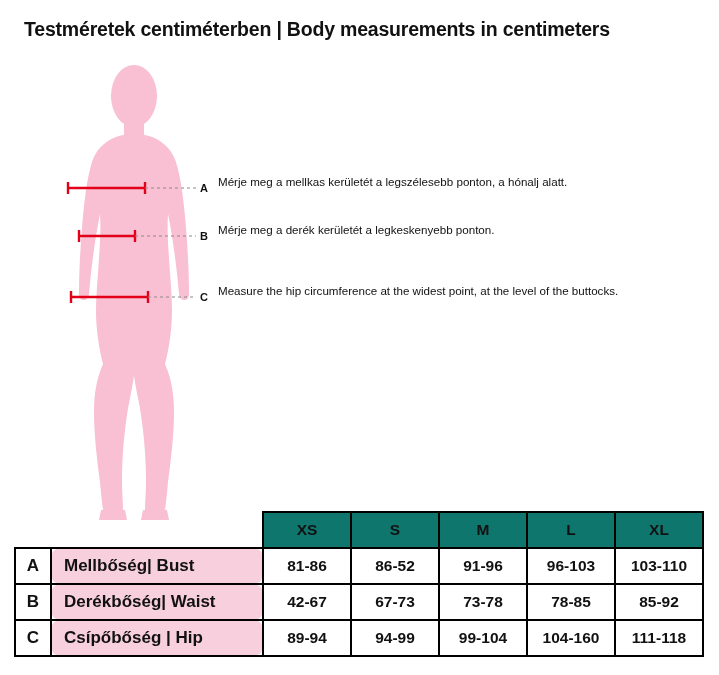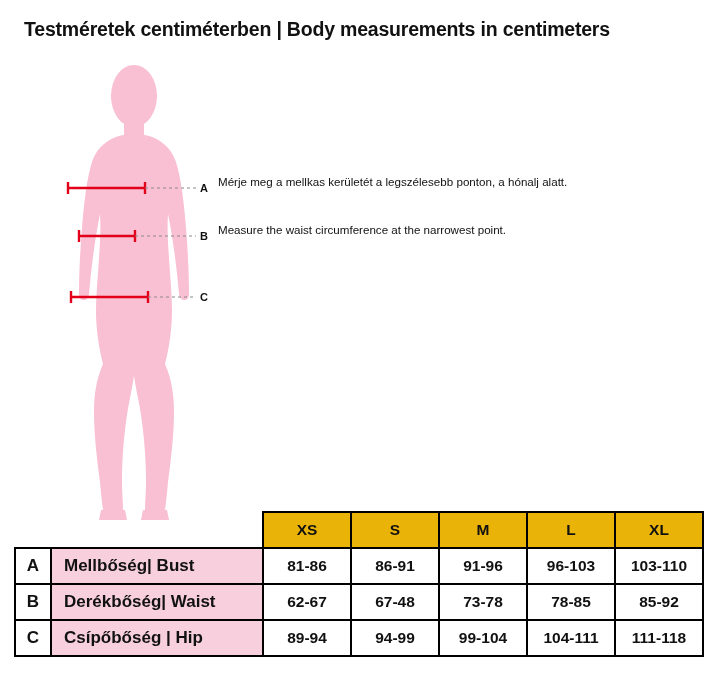--- a/index.html
+++ b/index.html
@@ -79,34 +79,35 @@
     font-weight: bold;
     color: #111;
     height: 36px;
     box-sizing: border-box;
   }
   #sizetable .hdr-blank {
     border: none;
     background: transparent;
   }
   #sizetable thead th {
-    background: #eab308;
+    background: #0f766e;
     font-size: 16.5px;
   }
   #sizetable .col-letter {
     width: 36px;
     font-size: 17px;
   }
   #sizetable .col-name {
     width: 212px;
     text-align: left;
     padding-left: 12px;
     font-size: 17px;
     background: #f7cfdd;
     font-weight: bold;
+    border-radius: 9px;
   }
   #sizetable .col-val { width: 88px; font-size: 15.5px; }
 </style>
 </head>
 <body>
 
 <div id="page">
 
   <div id="title">Testméretek centiméterben | Body measurements in centimeters</div>
 
@@ -175,66 +176,67 @@
   <div class="callout">
     <div class="lbl" style="left:200px; top:182px;">A</div>
     <div class="txt" style="left:218px; top:174px;">
       <span class="hu">Mérje meg a mellkas kerületét a legszélesebb ponton, a hónalj alatt.</span>
     </div>
   </div>
 
   <div class="callout">
     <div class="lbl" style="left:200px; top:230px;">B</div>
     <div class="txt" style="left:218px; top:222px;">
-      <span class="en">Measure the waist circumference at the narrowest point.</span>
+      <span class="hu">Mérje meg a derék kerületét a legkeskenyebb ponton.</span>
     </div>
   </div>
 
   <div class="callout">
     <div class="lbl" style="left:200px; top:291px;">C</div>
     <div class="txt" style="left:218px; top:283px;">
+      <span class="en">Measure the hip circumference at the widest point, at the level of the buttocks.</span>
     </div>
   </div>
 
   <table id="sizetable">
     <thead>
       <tr>
         <td class="hdr-blank col-letter"></td>
         <td class="hdr-blank col-name" style="background:transparent;"></td>
         <th class="col-val">XS</th>
         <th class="col-val">S</th>
         <th class="col-val">M</th>
         <th class="col-val">L</th>
         <th class="col-val">XL</th>
       </tr>
     </thead>
     <tbody>
       <tr>
         <td class="col-letter">A</td>
         <td class="col-name">Mellbőség| Bust</td>
         <td class="col-val">81-86</td>
-        <td class="col-val">86-91</td>
+        <td class="col-val">86-52</td>
         <td class="col-val">91-96</td>
         <td class="col-val">96-103</td>
         <td class="col-val">103-110</td>
       </tr>
       <tr>
         <td class="col-letter">B</td>
         <td class="col-name">Derékbőség| Waist</td>
-        <td class="col-val">62-67</td>
-        <td class="col-val">67-48</td>
+        <td class="col-val">42-67</td>
+        <td class="col-val">67-73</td>
         <td class="col-val">73-78</td>
         <td class="col-val">78-85</td>
         <td class="col-val">85-92</td>
       </tr>
       <tr>
         <td class="col-letter">C</td>
         <td class="col-name">Csípőbőség | Hip</td>
         <td class="col-val">89-94</td>
         <td class="col-val">94-99</td>
         <td class="col-val">99-104</td>
-        <td class="col-val">104-111</td>
+        <td class="col-val">104-160</td>
         <td class="col-val">111-118</td>
       </tr>
     </tbody>
   </table>
 
 </div>
 
 </body></html>

